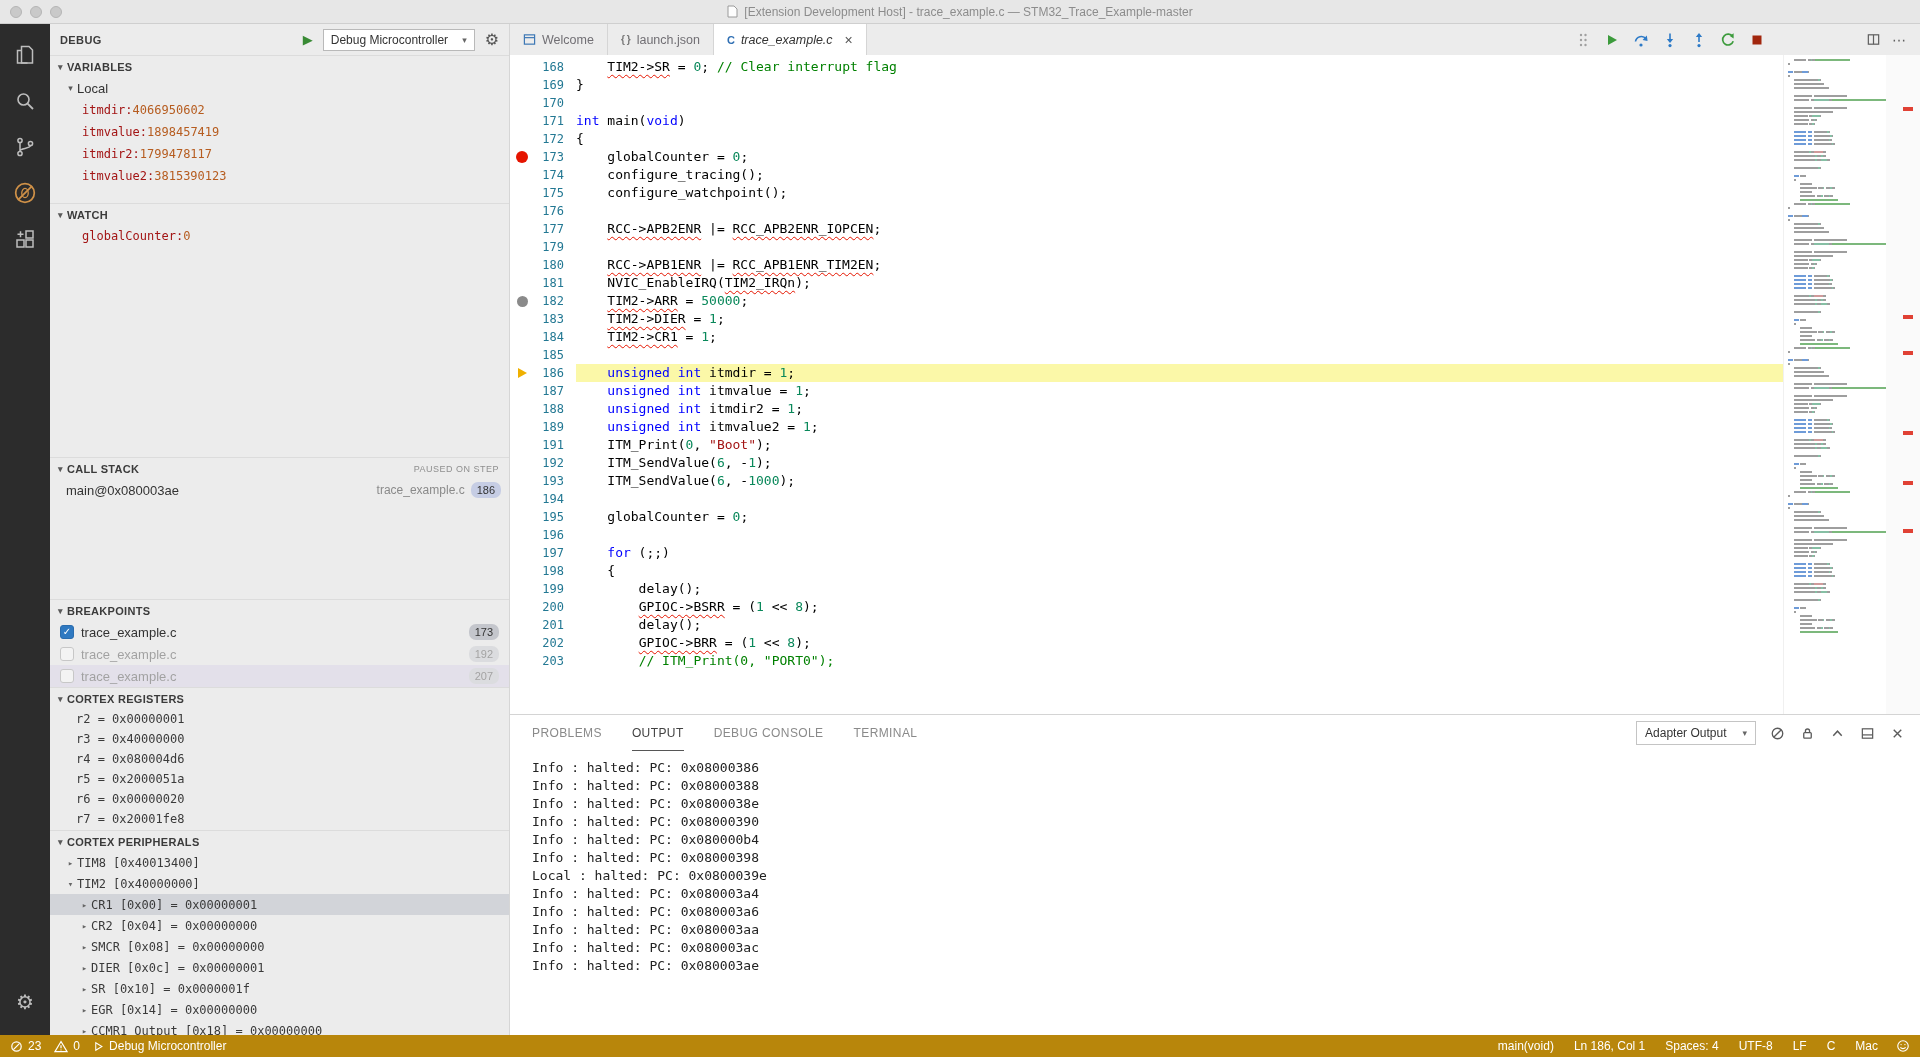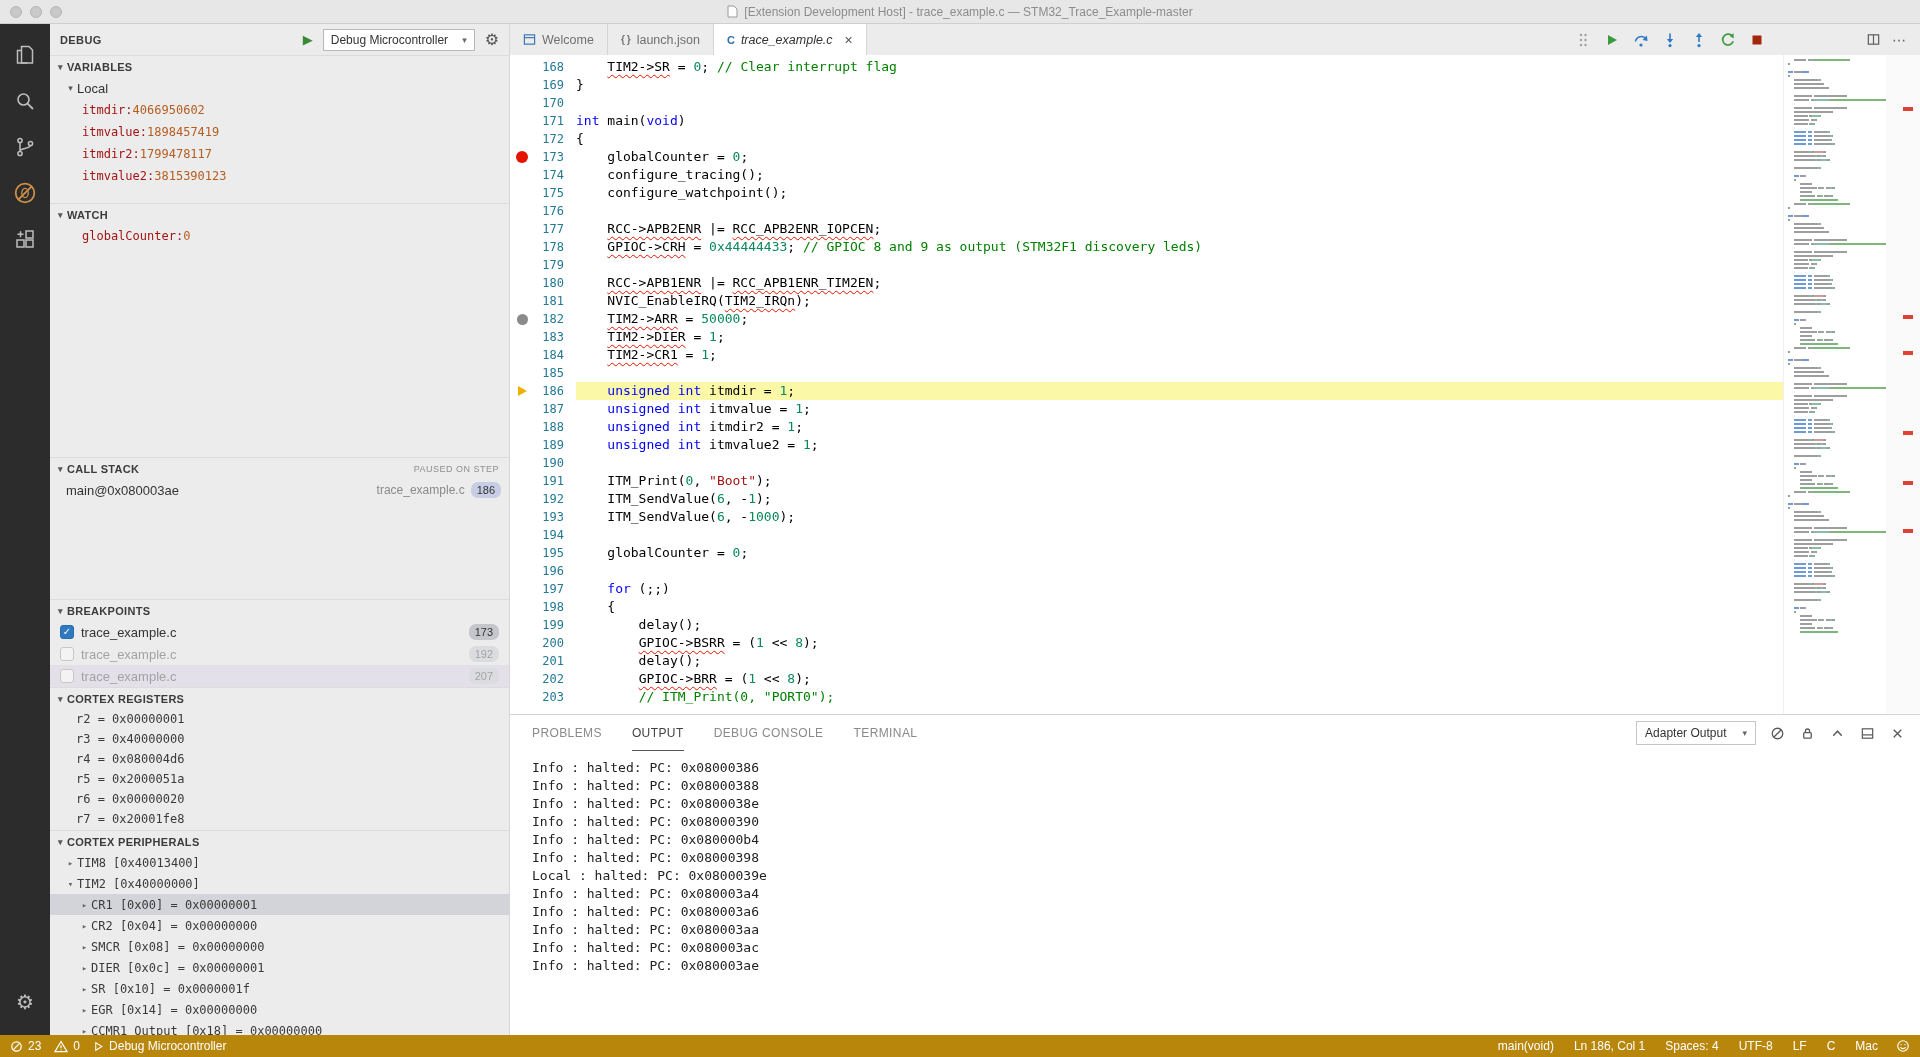--- a/index.html
+++ b/index.html
@@ -477,27 +477,20 @@
           <div class="code-line">
             <div class="gutter">
               <span class="marker"></span>
               <span class="lnum">177</span>
             </div>
             <div class="code-text"><span>    </span><span class="tok-sq">RCC-&gt;APB2ENR</span><span> |= </span><span class="tok-sq">RCC_APB2ENR_IOPCEN</span><span>;</span></div>
           </div>
           <div class="code-line">
             <div class="gutter">
               <span class="marker"></span>
-              <span class="lnum">178</span>
-            </div>
-            <div class="code-text"><span>    </span><span class="tok-sq">GPIOC-&gt;CRH</span><span> = </span><span class="tok-n">0x44444433</span><span>; </span><span class="tok-c">// GPIOC 8 and 9 as output (STM32F1 discovery leds)</span></div>
-          </div>
-          <div class="code-line">
-            <div class="gutter">
-              <span class="marker"></span>
               <span class="lnum">179</span>
             </div>
             <div class="code-text"></div>
           </div>
           <div class="code-line">
             <div class="gutter">
               <span class="marker"></span>
               <span class="lnum">180</span>
             </div>
             <div class="code-text"><span>    </span><span class="tok-sq">RCC-&gt;APB1ENR</span><span> |= </span><span class="tok-sq">RCC_APB1ENR_TIM2EN</span><span>;</span></div>
@@ -557,27 +550,20 @@
               <span class="lnum">188</span>
             </div>
             <div class="code-text"><span>    </span><span class="tok-k">unsigned</span><span> </span><span class="tok-k">int</span><span> itmdir2 = </span><span class="tok-n">1</span><span>;</span></div>
           </div>
           <div class="code-line">
             <div class="gutter">
               <span class="marker"></span>
               <span class="lnum">189</span>
             </div>
             <div class="code-text"><span>    </span><span class="tok-k">unsigned</span><span> </span><span class="tok-k">int</span><span> itmvalue2 = </span><span class="tok-n">1</span><span>;</span></div>
-          </div>
-          <div class="code-line">
-            <div class="gutter">
-              <span class="marker"></span>
-              <span class="lnum">190</span>
-            </div>
-            <div class="code-text"></div>
           </div>
           <div class="code-line">
             <div class="gutter">
               <span class="marker"></span>
               <span class="lnum">191</span>
             </div>
             <div class="code-text"><span>    ITM_Print(</span><span class="tok-n">0</span><span>, </span><span class="tok-s">"Boot"</span><span>);</span></div>
           </div>
           <div class="code-line">
             <div class="gutter">

